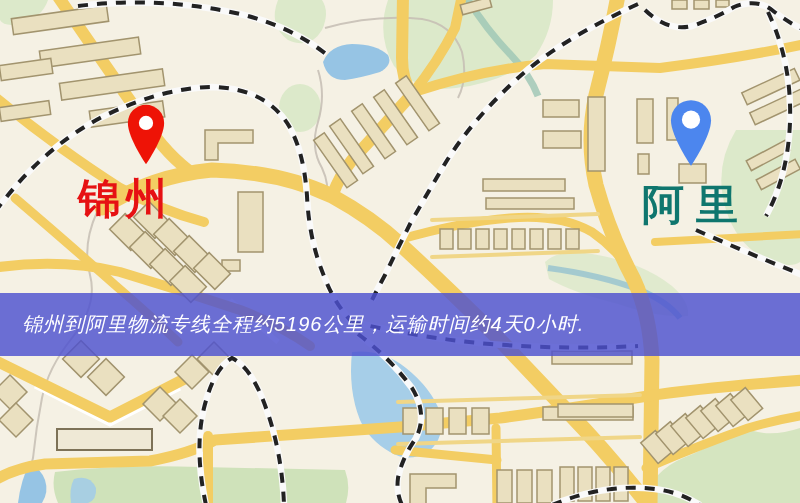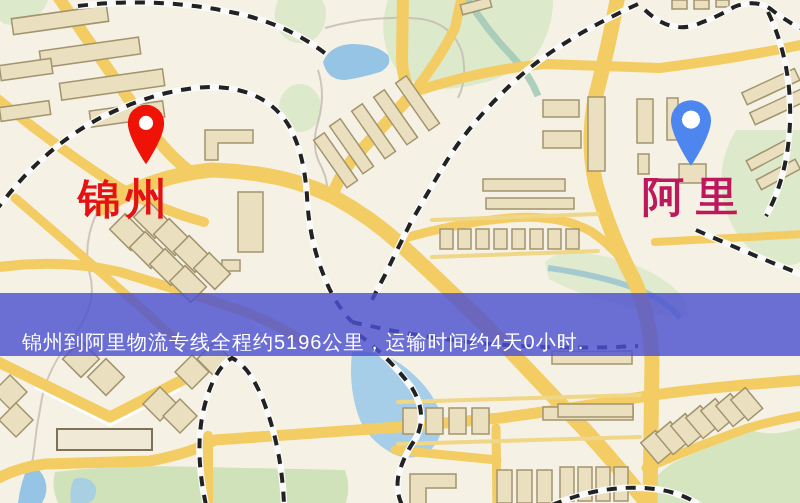--- a/index.html
+++ b/index.html
@@ -4,24 +4,24 @@
 <style>
   html,body{margin:0;padding:0;background:#ddd;}
   .stage{position:relative;width:800px;height:503px;overflow:hidden;
          font-family:"Liberation Sans",sans-serif;background:#f5f1e4;}
   .stage svg.map{position:absolute;left:0;top:0;}
   .pin{position:absolute;}
   .pin svg{display:block;}
   .map-label{position:absolute;font-family:"Liberation Serif",serif;font-weight:700;
              line-height:1;white-space:nowrap;}
   .origin-label{left:78px;top:178px;font-size:42px;color:#e61113;letter-spacing:5px;}
-  .dest-label{left:642px;top:176px;font-size:42px;color:#be185d;letter-spacing:12px;}
+  .dest-label{left:642px;top:184px;font-size:42px;color:#0f766e;letter-spacing:12px;}
   .banner{position:absolute;left:0;top:293px;width:800px;height:63px;
-          background:rgba(77,81,207,0.82);display:flex;align-items:flex-end;
-          box-sizing:border-box;padding:0 22px;}
+          background:rgba(77,81,207,0.82);display:flex;align-items:center;
+          box-sizing:border-box;padding:0 22px;font-style:italic;}
   .banner span{color:#ffffff;font-size:20px;letter-spacing:1px;white-space:nowrap;}
 </style>
 </head>
 <body>
 
 <div class="stage">
 
   <svg class="map" width="800" height="503" viewBox="0 0 800 503">
 
     <g fill="#dce9ca" stroke="none">

